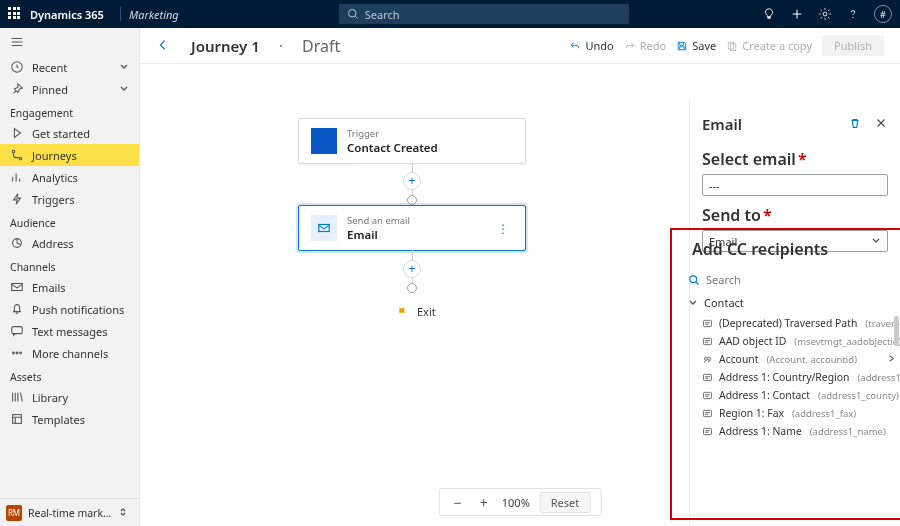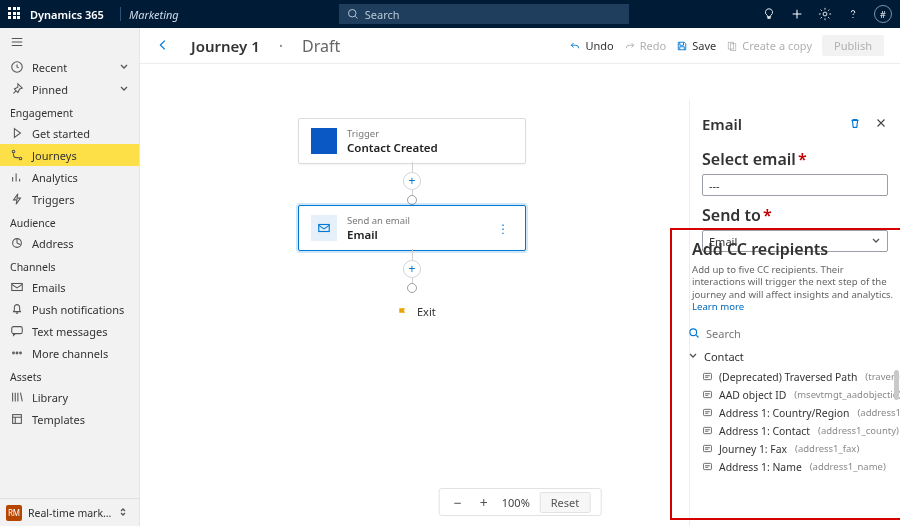--- a/index.html
+++ b/index.html
@@ -418,21 +418,20 @@
         <div class="field-label"><span>Send to</span><span class="req">*</span></div>
         <div class="selectinput">
           <span>Email</span>
           <svg viewBox="0 0 10 10">
               <path d="M2 3l3 3 3-3"></path>
             </svg>
         </div>
 
         <div class="ccwrap">
           <div class="field-label" style="margin-top:2px;">Add CC recipients</div>
-          <div class="ccnote"><span>Add up to five CC recipients. Their interactions will trigger the next step of the journey and will affect insights and analytics. </span><a href="#">Learn more</a></div>
 
           <div class="dropdown">
             <div class="dsearch">
               <svg viewBox="0 0 16 16">
                   <circle cx="7" cy="7" r="4.5"></circle>
                   <path d="M11 11l3 3"></path>
                 </svg>
               <span>Search</span>
             </div>
             <div class="group">
@@ -454,40 +453,52 @@
                 <div class="row ellip">
                   <span class="ric"><svg viewBox="0 0 14 14">
                       <rect x="2" y="3" width="10" height="8" rx="1"></rect>
                       <path d="M4 6h6M4 8h4"></path>
                     </svg></span>
                   <span>AAD object ID</span>
                   <span class="sec"> (msevtmgt_aadobjectid)</span>
                 </div>
                 <div class="row ellip">
                   <span class="ric"><svg viewBox="0 0 14 14">
+                      <circle cx="5" cy="6" r="2"></circle>
+                      <circle cx="9" cy="6" r="2"></circle>
+                      <path d="M3 11c0-1.5 1.5-2.5 3-2.5M8 11c0-1.5 1.5-2.5 3-2.5"></path>
+                    </svg></span>
+                  <span>Account</span>
+                  <span class="sec"> (Account, accountid)</span>
+                  <span class="chev"><svg viewBox="0 0 10 10">
+                      <path d="M3 2l4 3-4 3"></path>
+                    </svg></span>
+                </div>
+                <div class="row ellip">
+                  <span class="ric"><svg viewBox="0 0 14 14">
                       <rect x="2" y="3" width="10" height="8" rx="1"></rect>
                       <path d="M4 6h6M4 8h4"></path>
                     </svg></span>
                   <span>Address 1: Country/Region</span>
                   <span class="sec"> (address1_cou...</span>
                 </div>
                 <div class="row ellip">
                   <span class="ric"><svg viewBox="0 0 14 14">
                       <rect x="2" y="3" width="10" height="8" rx="1"></rect>
                       <path d="M4 6h6M4 8h4"></path>
                     </svg></span>
                   <span>Address 1: Contact</span>
                   <span class="sec"> (address1_county)</span>
                 </div>
                 <div class="row ellip">
                   <span class="ric"><svg viewBox="0 0 14 14">
                       <rect x="2" y="3" width="10" height="8" rx="1"></rect>
                       <path d="M4 6h6M4 8h4"></path>
                     </svg></span>
-                  <span>Journey 1: Fax</span>
+                  <span>Region 1: Fax</span>
                   <span class="sec"> (address1_fax)</span>
                 </div>
                 <div class="row ellip">
                   <span class="ric"><svg viewBox="0 0 14 14">
                       <rect x="2" y="3" width="10" height="8" rx="1"></rect>
                       <path d="M4 6h6M4 8h4"></path>
                     </svg></span>
                   <span>Address 1: Name</span>
                   <span class="sec"> (address1_name)</span>
                 </div>

